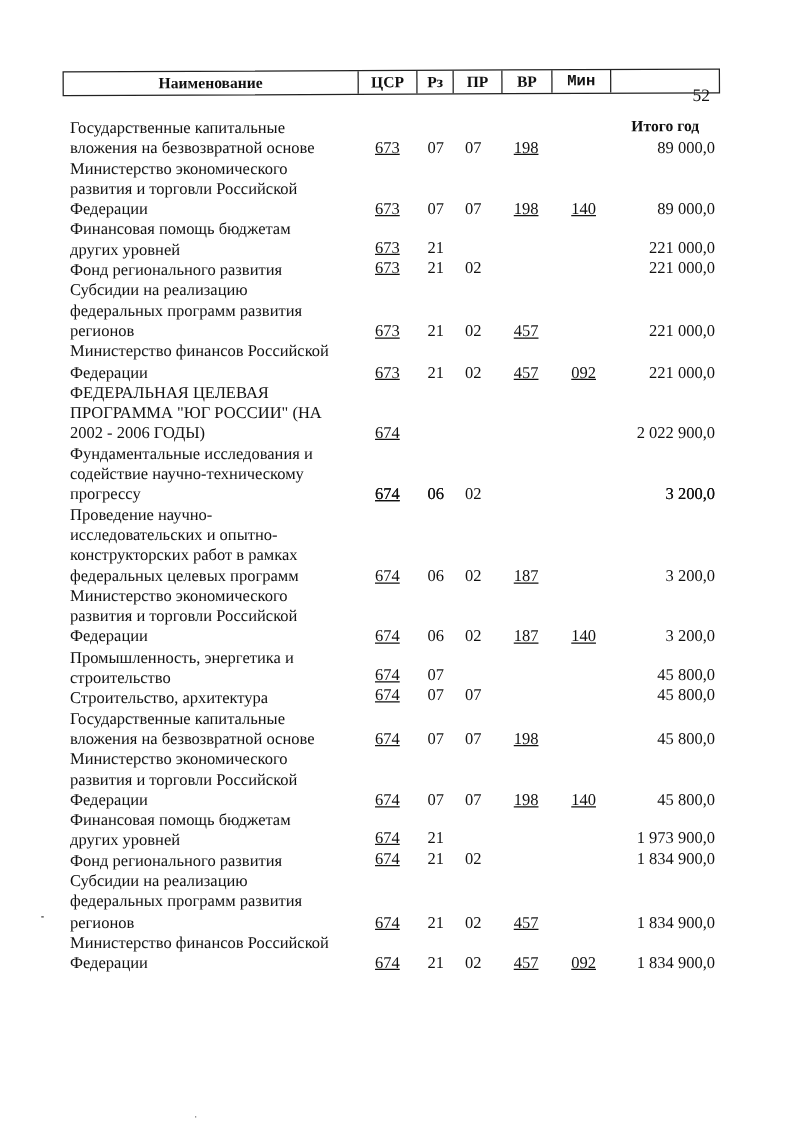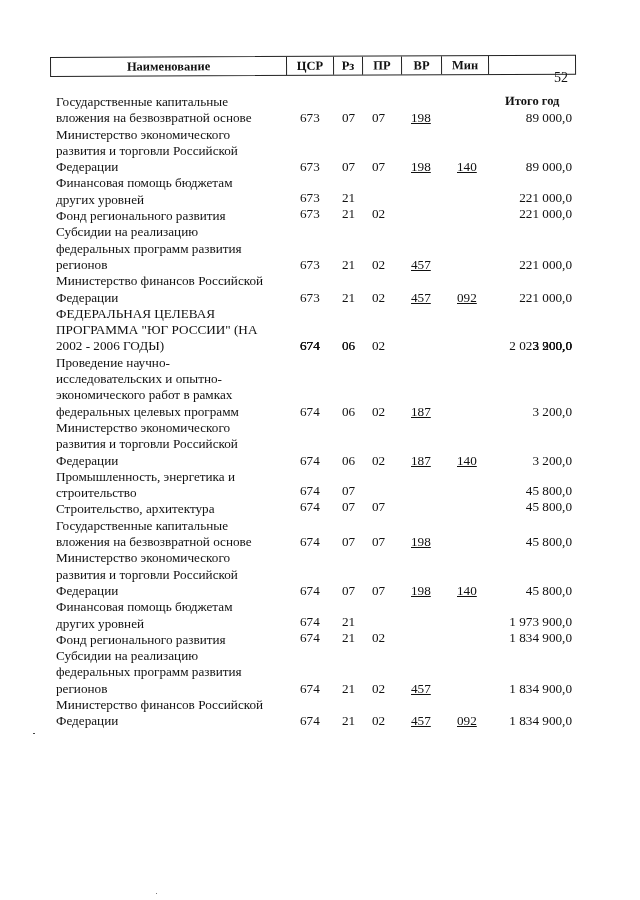--- a/index.html
+++ b/index.html
@@ -43,21 +43,21 @@
       border-right: 1.2px solid #222;
       box-sizing: border-box;
       height: 100%;
     }
     .hcell:last-child { border-right: none; }
     .c-name { width: 236px; }
     .c-csr { width: 47px; text-align: right; }
     .c-rz { width: 29px; }
     .c-pr { width: 39px; }
     .c-vr { width: 40px; }
-    .c-min { width: 47px; }
+    .c-min { width: 47px; font-family: Liberation Mono, monospace; }
     .c-total { width: 86px; margin-top: 36px; }
 
     .rows {
       position: absolute;
       top: 94px;
       left: 56px;
       width: 520px;
     }
     .row {
       position: relative;
@@ -68,21 +68,21 @@
     }
     .row .name {
       width: 236px;
       white-space: pre-line;
     }
     .row .num {
       position: absolute;
       bottom: 0;
       line-height: 16.3px;
     }
-    .row .csr { left: 244px; }
+    .row .csr { left: 244px; text-decoration: underline; }
     .row .rz { left: 286px; }
     .row .pr { left: 316px; }
     .row .vr { left: 355px; text-decoration: underline; }
     .row .min { left: 401px; text-decoration: underline; }
     .row .total { right: 4px; text-align: right; }
     .row.tight .num { bottom: 2px; }
     .stray-mark {
       position: absolute;
       left: 33px;
       top: 733px;
@@ -181,39 +181,42 @@
 ПРОГРАММА "ЮГ РОССИИ" (НА
 2002 - 2006 ГОДЫ)</div>
       <span class="num csr">674</span>
       <span class="num rz"></span>
       <span class="num pr"></span>
       <span class="num vr"></span>
       <span class="num min"></span>
       <span class="num total">2 022 900,0</span>
     </div>
     <div class="row">
+      <div class="name">Фундаментальные исследования и
+содействие научно-техническому
+прогрессу</div>
       <span class="num csr">674</span>
       <span class="num rz">06</span>
       <span class="num pr"></span>
       <span class="num vr"></span>
       <span class="num min"></span>
       <span class="num total">3 200,0</span>
     </div>
     <div class="row">
       <span class="num csr">674</span>
       <span class="num rz">06</span>
       <span class="num pr">02</span>
       <span class="num vr"></span>
       <span class="num min"></span>
       <span class="num total">3 200,0</span>
     </div>
     <div class="row">
       <div class="name">Проведение научно-
 исследовательских и опытно-
-экономического работ в рамках
+конструкторских работ в рамках
 федеральных целевых программ</div>
       <span class="num csr">674</span>
       <span class="num rz">06</span>
       <span class="num pr">02</span>
       <span class="num vr">187</span>
       <span class="num min"></span>
       <span class="num total">3 200,0</span>
     </div>
     <div class="row">
       <div class="name">Министерство экономического

